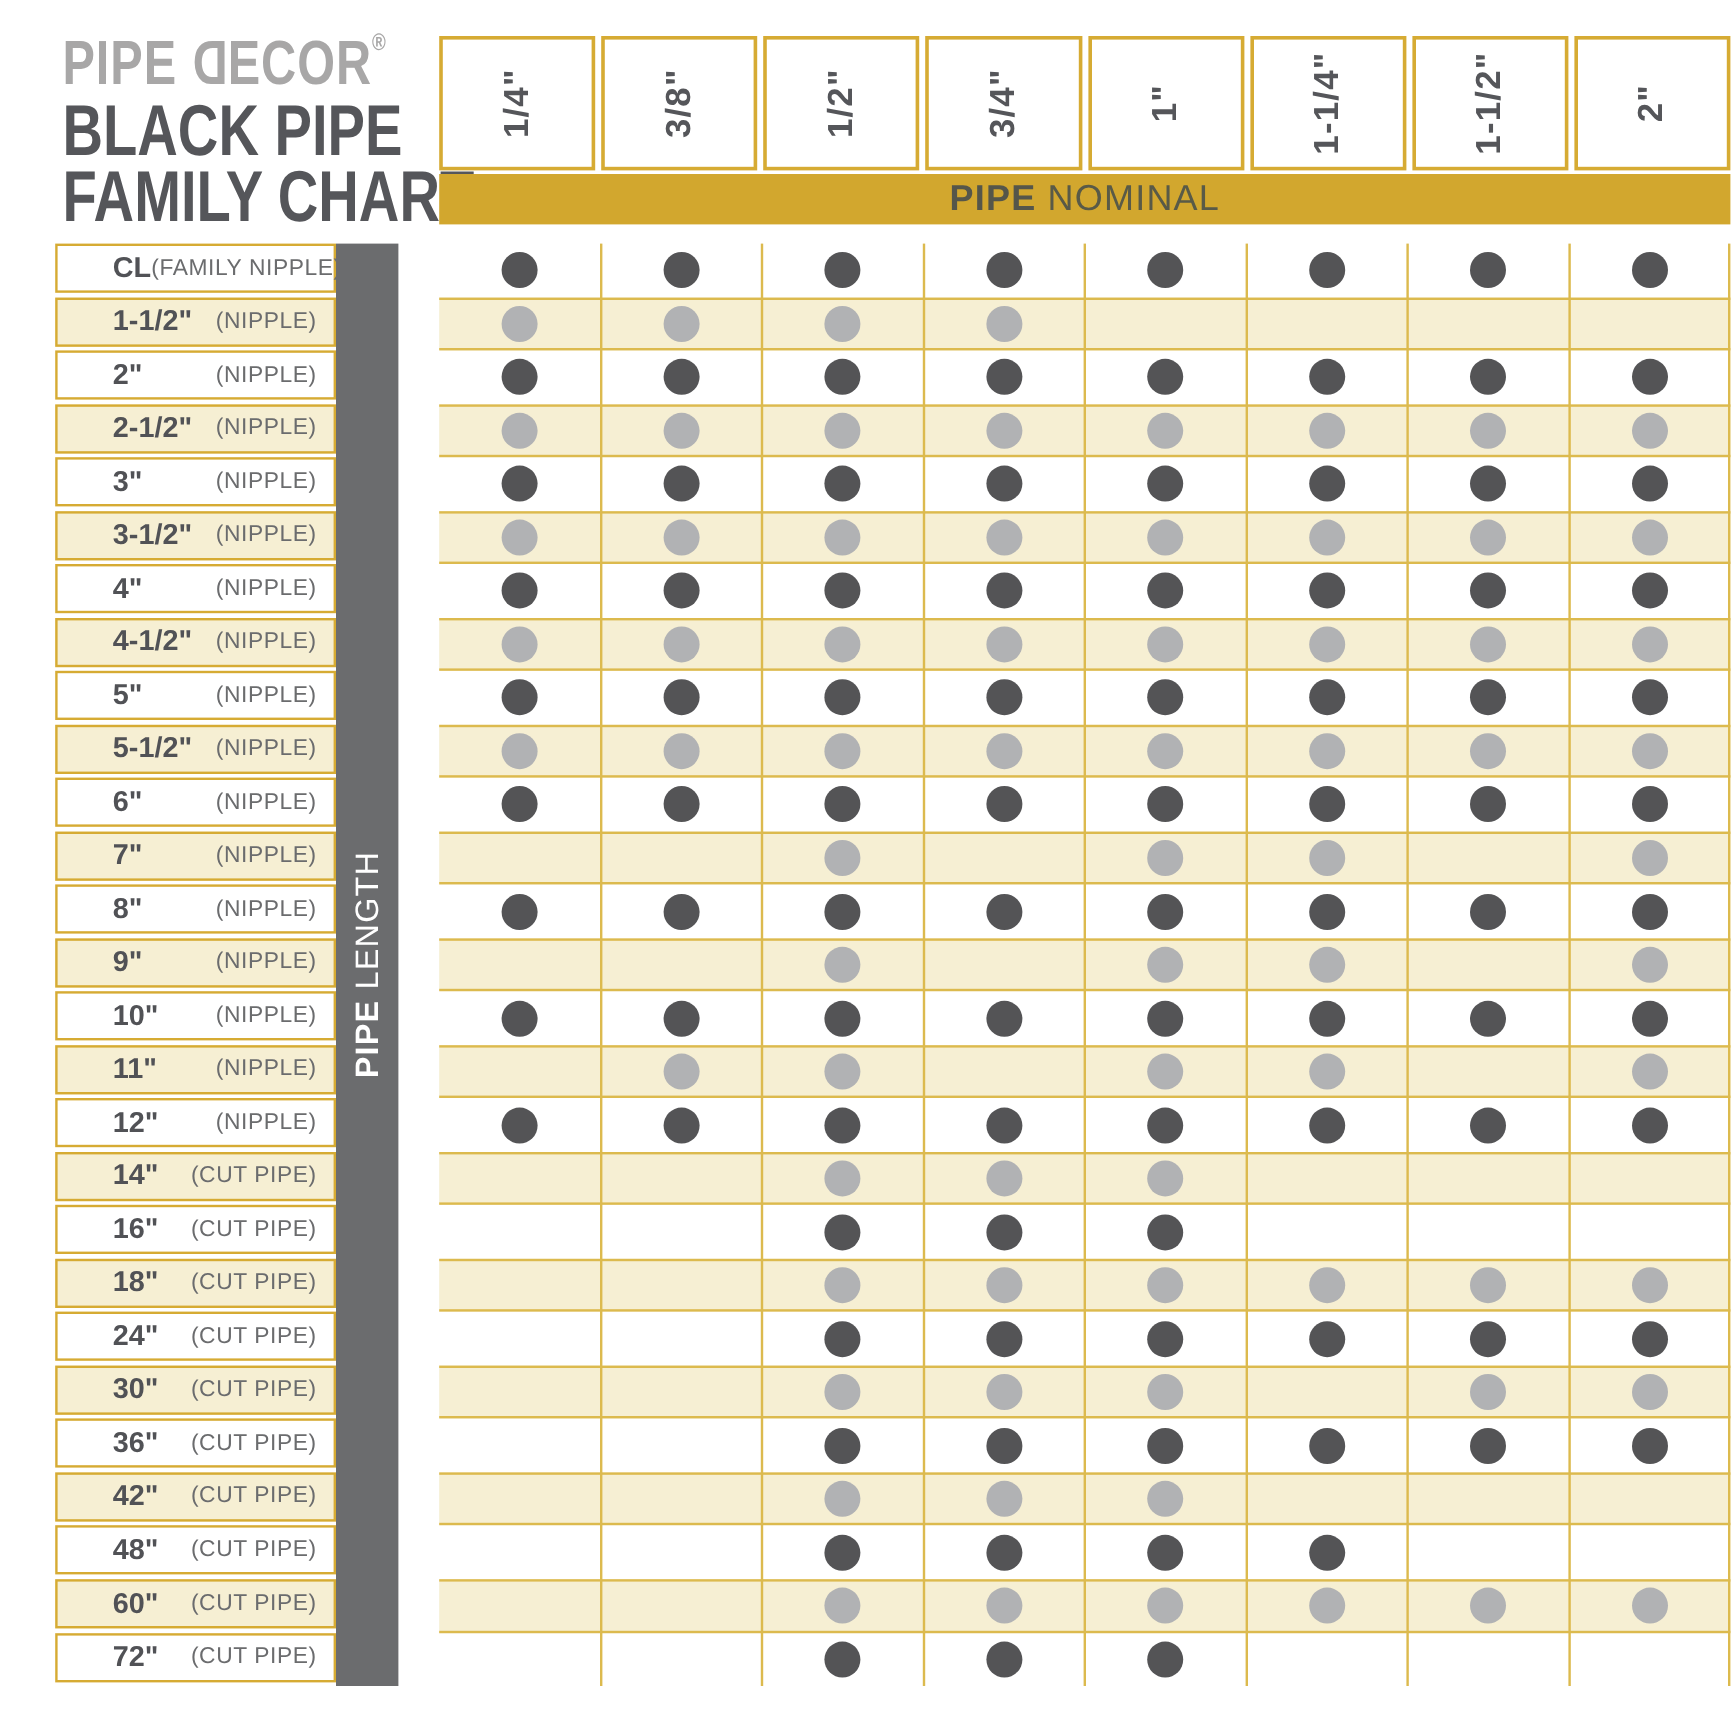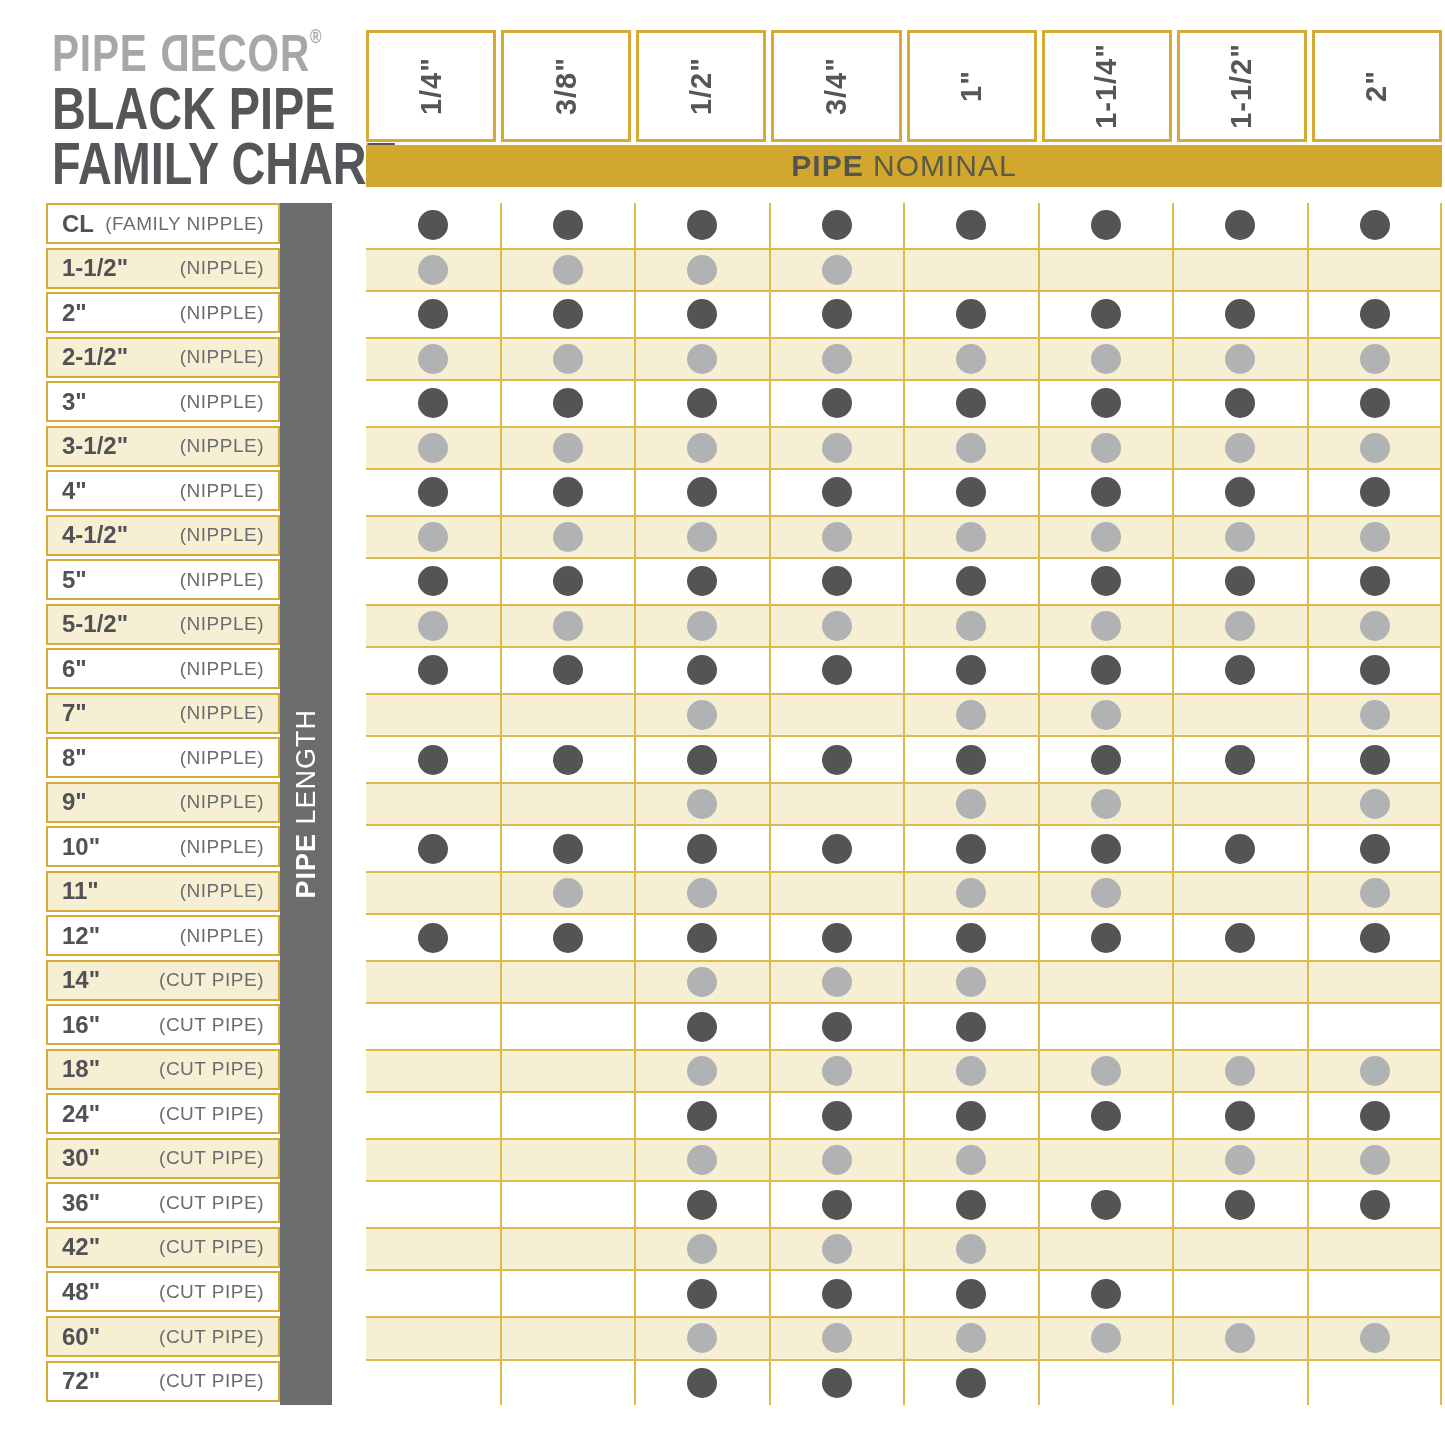--- a/index.html
+++ b/index.html
@@ -25,21 +25,21 @@
   .hbox .vtext{font-weight:bold;font-size:29px;color:var(--ink);letter-spacing:1px;}
 
   
   .nominal{position:absolute;left:366px;top:145px;width:1076px;height:42px;background:var(--gold);
            display:flex;align-items:center;justify-content:center;font-size:30px;color:#5a5b50;letter-spacing:1px;}
   .nominal span{color:#595a47;}
   .nominal .b{font-weight:bold;color:#55564a;}
 
   
   .lcell{position:absolute;left:46px;width:234px;height:41px;border:2.5px solid var(--gold-border);
-         box-sizing:border-box;display:flex;align-items:center;justify-content:space-between;}
+         box-sizing:border-box;display:flex;align-items:center;justify-content:space-between;padding-left:32px;}
   .lcell.even{background:#fff;} .lcell.odd{background:var(--cream);}
   .lsize{font-weight:bold;font-size:24px;color:#515256;padding-left:14px;white-space:nowrap;}
   .lsub{font-size:19px;color:var(--ink-soft);padding-right:14px;white-space:nowrap;letter-spacing:.5px;}
 
   
   .lenbar{position:absolute;left:280px;top:203px;width:52px;height:1202px;background:var(--gray-bar);
           display:flex;align-items:center;justify-content:center;}
   .lenbar .vtext{color:#fff;font-size:27px;letter-spacing:1px;white-space:nowrap;}
   .lenbar .b{font-weight:bold;}
 

